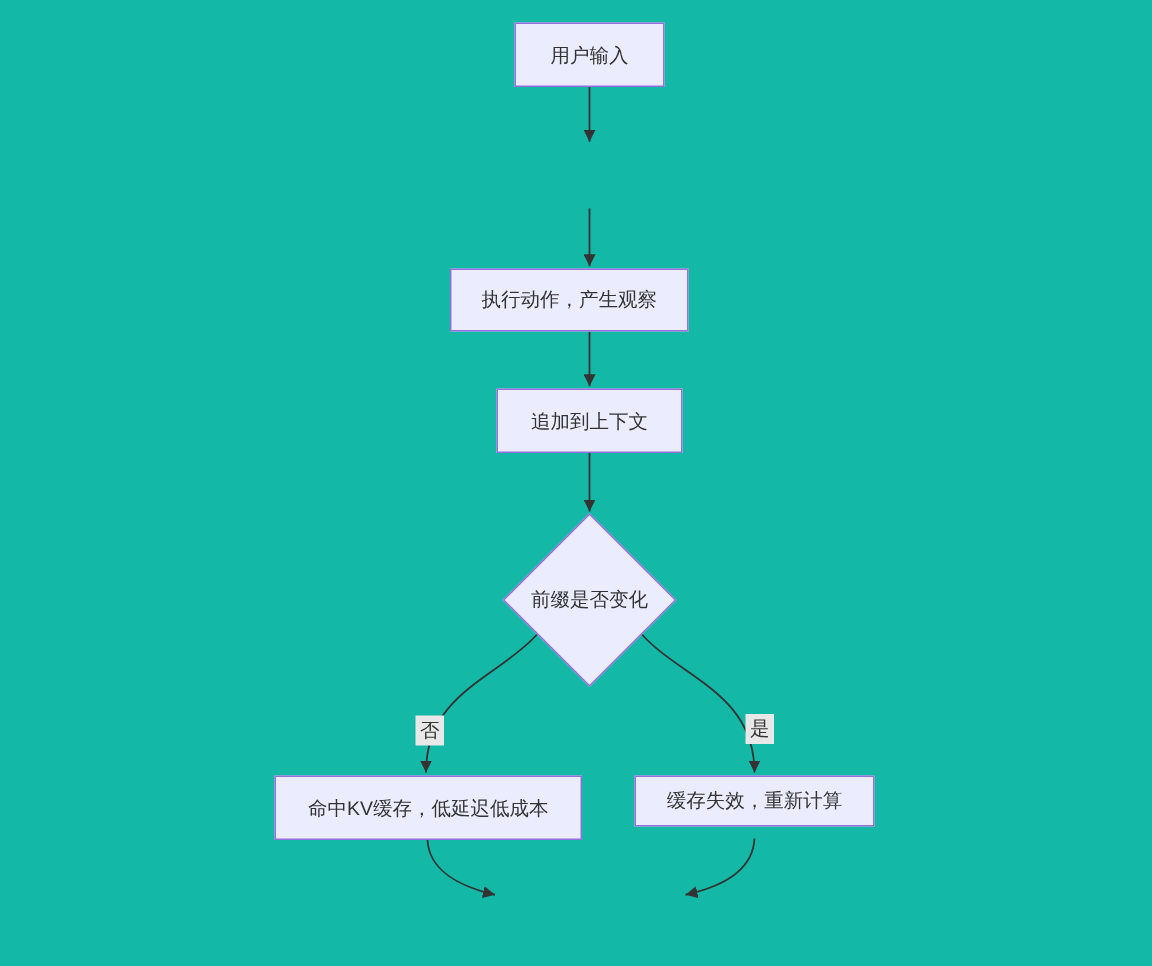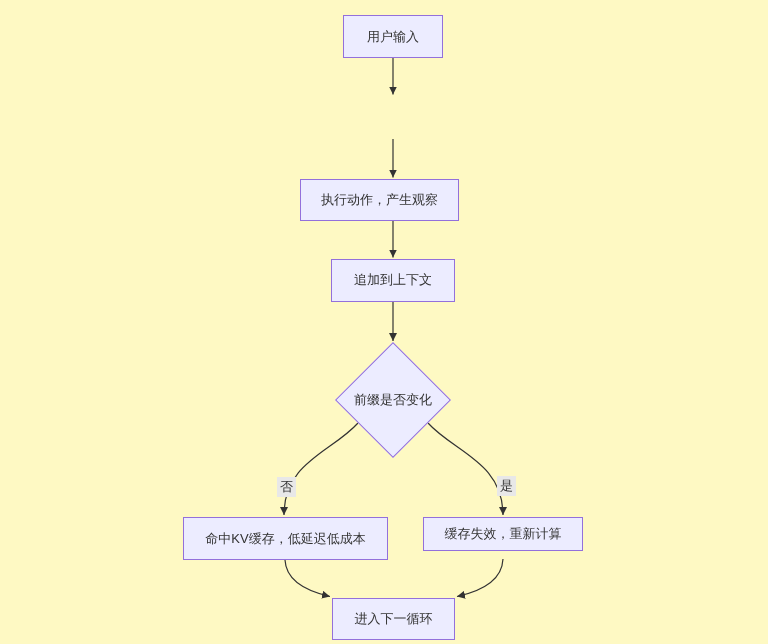--- a/index.html
+++ b/index.html
@@ -1,17 +1,17 @@
 <!DOCTYPE html>
 <html><head>
 <meta charset="utf-8">
 <style>
   html,body{margin:0;padding:0;background:#ffffff;}
   .canvas{
-    position:relative;width:768px;height:644px;background:#fef9c3;
+    position:relative;width:768px;height:644px;background:#14b8a6;
     font-family:"Liberation Sans","DejaVu Sans",sans-serif;overflow:hidden;
   }
   svg.edges{position:absolute;left:0;top:0;width:768px;height:644px;}
   path.edge{fill:none;stroke:#333333;stroke-width:1.2px;}
   .node{
     position:absolute;box-sizing:border-box;
     display:flex;align-items:center;justify-content:center;
     background:#ececff;border:1px solid #9370db;color:#333333;
     font-size:13px;line-height:1.2;text-align:center;white-space:nowrap;
   }
@@ -51,30 +51,29 @@
     <path class="edge" d="M428,423 C454,452 503,462 503,515" marker-end="url(#arrow)"></path>
     <path class="edge" d="M285,560 C286,580 306,591 330,596.5" marker-end="url(#arrow)"></path>
     <path class="edge" d="M503,559 C502,580 482,591 457,596.5" marker-end="url(#arrow)"></path>
   </svg>
 
   <div class="node" style="left:343px;top:15px;width:100px;height:43px;">用户输入</div>
 
 
   <div class="node" style="left:300px;top:179px;width:159px;height:42px;">执行动作，产生观察</div>
 
-  <div class="node" style="left:331px;top:259px;width:124px;height:43px;font-family:Liberation Mono, monospace;">追加到上下文</div>
+  <div class="node" style="left:331px;top:259px;width:124px;height:43px;">追加到上下文</div>
 
   <div class="diamond">
     <div class="shape"></div>
     <div class="dlabel">前缀是否变化</div>
   </div>
 
   <div class="edge-label" style="left:277px;top:477px;">否</div>
 
   <div class="edge-label" style="left:497px;top:476px;">是</div>
 
   <div class="node" style="left:183px;top:517px;width:205px;height:43px;">命中KV缓存，低延迟低成本</div>
 
   <div class="node" style="left:423px;top:517px;width:160px;height:34px;">缓存失效，重新计算</div>
 
-  <div class="node" style="left:332px;top:598px;width:123px;height:42px;">进入下一循环</div>
 
 </div>
 
 </body></html>

